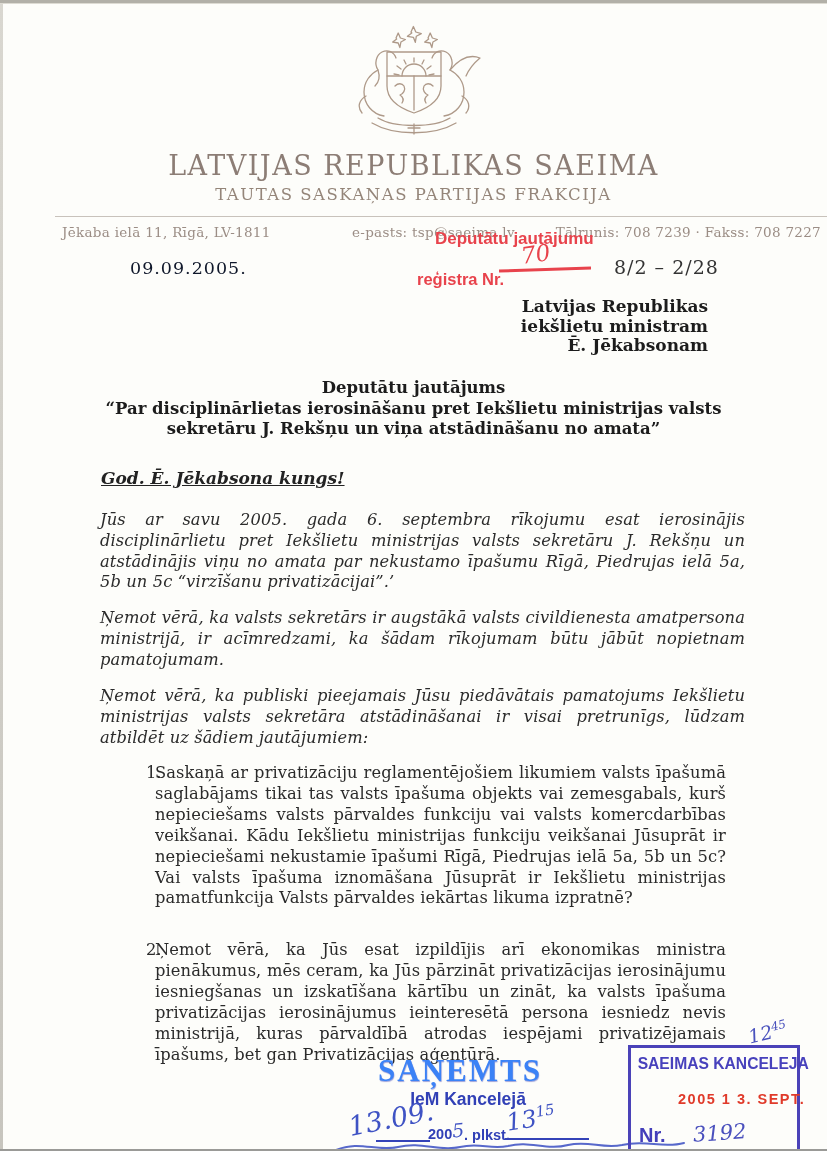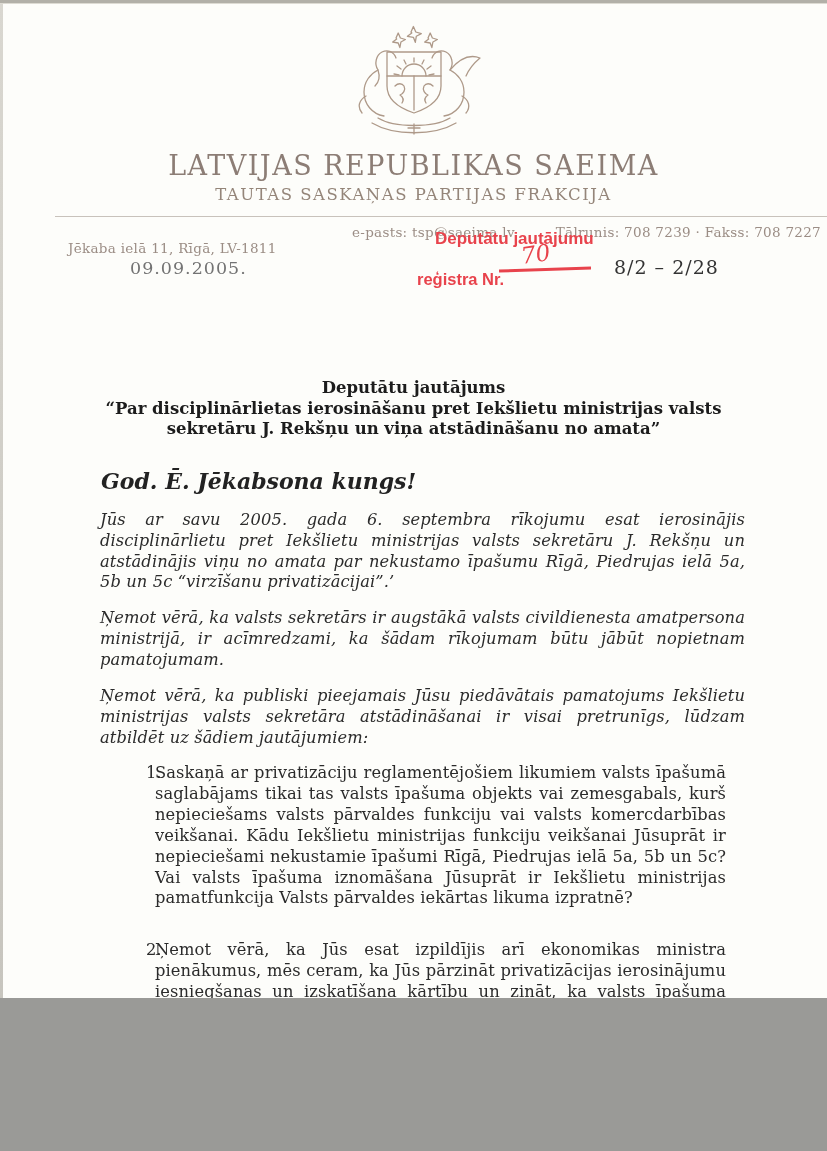--- a/index.html
+++ b/index.html
@@ -1,57 +1,57 @@
 <!DOCTYPE html>
 <html><head>
 <meta charset="utf-8">
 <style>
   html,body{margin:0;padding:0;background:#9a9a97;}
   .page{
-    position:relative;width:827px;height:998px;margin:0 auto;
+    position:relative;width:827px;height:1149px;margin:0 auto;
     background:#fdfdfa;overflow:hidden;
     font-family:"DejaVu Serif",serif;color:#2d2d2d;
   }
   .abs{position:absolute;}
   .edge-top{top:0;left:0;right:0;height:3px;background:#b2b0a8;}
   .edge-top2{top:3px;left:0;right:0;height:1px;background:#dddbd3;}
   .edge-left{left:0;top:4px;bottom:0;width:3px;background:linear-gradient(#d9d7d0,#c7c5be);}
 
   
   .emblem{left:338px;top:24px;width:152px;height:120px;}
   .org{left:0;right:0;top:150px;text-align:center;font-size:27px;letter-spacing:1.5px;
        color:#8c7d75;font-weight:400;white-space:nowrap;}
   .faction{left:0;right:0;top:185px;text-align:center;font-size:16.5px;letter-spacing:1.5px;
        color:#948579;white-space:nowrap;}
   .rule{top:216px;left:55px;right:0;height:1px;background:#c8c2bb;}
   .contact{top:224px;left:58px;right:6px;height:18px;font-size:13.5px;color:#9b8d85;letter-spacing:.3px;}
-  .contact .c-left{position:absolute;left:10px;top:0;white-space:nowrap;margin-top:16px;}
+  .contact .c-left{position:absolute;left:4px;top:0;white-space:nowrap;}
   .contact .c-mid{position:absolute;left:294px;top:0;white-space:nowrap;}
   .contact .c-right{position:absolute;right:0;top:0;white-space:nowrap;}
 
   
   .reg{font-family:"Liberation Sans",sans-serif;font-weight:bold;color:#e8434c;white-space:nowrap;}
   .reg1{left:435px;top:229px;font-size:17px;text-align:center;}
   .reg2{left:417px;top:250px;font-size:16.5px;margin-top:20px;}
   .reg-line{left:499px;top:268px;width:92px;height:2.5px;background:#e8434c;transform:rotate(-2deg);}
   .reg-num{left:521px;top:241px;font-size:23px;font-style:italic;color:#e8434c;
            transform:rotate(-8deg);font-family:"DejaVu Serif",serif;}
 
-  .date{left:130px;top:258px;font-size:17.5px;letter-spacing:1px;color:#737373;white-space:nowrap;}
+  .date{left:130px;top:258px;font-size:17.5px;letter-spacing:1px;color:#0f172a;white-space:nowrap;}
   .ref{left:614px;top:256px;font-size:19px;letter-spacing:1px;color:#333;white-space:nowrap;}
 
   .addressee{left:408px;top:297px;width:300px;text-align:right;font-weight:bold;
              font-size:17px;line-height:19.5px;color:#1c1c1c;}
   .addressee div{white-space:nowrap;}
 
   .subject{left:0;right:0;top:378px;text-align:center;font-weight:bold;font-size:16.5px;
            line-height:20.5px;color:#1c1c1c;}
   .subject div{white-space:nowrap;}
 
-  .salutation{left:101px;top:468px;font-size:22px;font-weight:bold;font-style:italic;color:#222;white-space:nowrap;}
+  .salutation{left:101px;top:468px;font-size:17px;font-weight:bold;font-style:italic;color:#222;white-space:nowrap;text-decoration:underline;}
 
   .para{left:100px;width:645px;text-align:justify;font-size:16.3px;line-height:20.8px;
         color:#2b2b2b;letter-spacing:.1px;font-style:italic;}
   .p1{top:510px;} .p2{top:608px;} .p3{top:686px;}
 
   .q{left:146px;width:580px;font-size:16.3px;line-height:20.9px;color:#2b2b2b;}
   .q1{top:763px;} .q2{top:940px;}
   .qnum{position:absolute;left:0;top:0;}
   .qtext{margin-left:9px;text-align:justify;letter-spacing:.1px;}
 
@@ -76,21 +76,21 @@
 
   
   .hw-1245{left:748px;top:1021px;font-size:19px;color:#4a52bd;transform:rotate(-13deg);}
   .kanc{left:628px;top:1045px;width:172px;height:120px;border:3px solid #4a42b8;box-sizing:border-box;}
   .kanc-title{position:absolute;left:0;right:0;top:6px;text-align:center;
       font-family:"Liberation Sans",sans-serif;font-weight:bold;font-size:17px;color:#4741bc;
       transform:scaleX(0.92);white-space:nowrap;}
   .kanc-date{position:absolute;left:0;right:0;top:43px;text-align:center;
       font-family:"Liberation Sans",sans-serif;font-weight:bold;font-size:14.5px;
       letter-spacing:1.5px;color:#e03a2a;white-space:nowrap;padding-left:47px;}
-  .kanc-nr{position:absolute;left:24px;top:76px;font-family:"Liberation Sans",sans-serif;
+  .kanc-nr{position:absolute;left:8px;top:76px;font-family:"Liberation Sans",sans-serif;
       font-weight:bold;font-size:20px;color:#433eba;}
   .kanc-hw-num{position:absolute;left:62px;top:73px;font-size:21px;font-style:italic;
       color:#4a50bd;transform:rotate(-4deg);font-family:"DejaVu Serif",serif;white-space:nowrap;}
 </style>
 </head>
 <body>
 
 <div class="page">
 
   <div class="abs edge-top"></div>
@@ -134,20 +134,25 @@
   </div>
 
   <div class="abs reg reg1">Deputātu jautājumu</div>
   <div class="abs reg reg2">reģistra Nr.</div>
   <div class="abs reg-line"></div>
   <div class="abs reg-num">70</div>
 
   <div class="abs date">09.09.2005.</div>
   <div class="abs ref">8/2 – 2/28</div>
 
+  <div class="abs addressee">
+    <div>Latvijas Republikas</div>
+    <div>iekšlietu ministram</div>
+    <div>Ē. Jēkabsonam</div>
+  </div>
 
   <div class="abs subject">
     <div>Deputātu jautājums</div>
     <div>“Par disciplinārlietas ierosināšanu pret Iekšlietu ministrijas valsts</div>
     <div>sekretāru J. Rekšņu un viņa atstādināšanu no amata”</div>
   </div>
 
   <div class="abs salutation">God. Ē. Jēkabsona kungs!</div>
 
   <div class="abs para p1">Jūs ar savu 2005. gada 6. septembra rīkojumu esat ierosinājis disciplinārlietu pret Iekšlietu ministrijas valsts sekretāru J. Rekšņu un atstādinājis viņu no amata par nekustamo īpašumu Rīgā, Piedrujas ielā 5a, 5b un 5c “virzīšanu privatizācijai”.’</div>

